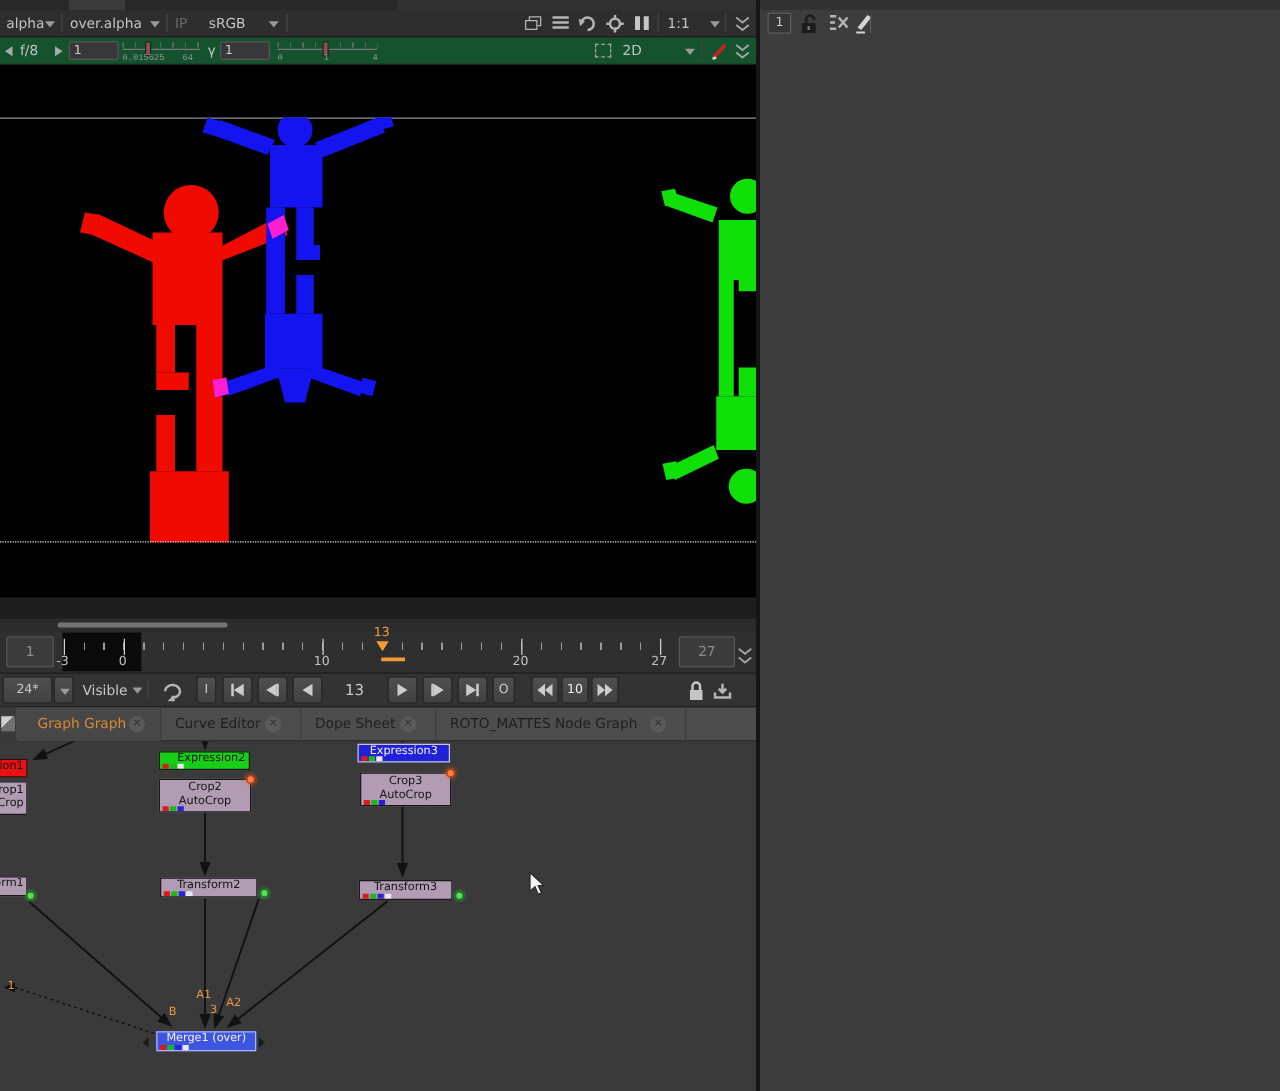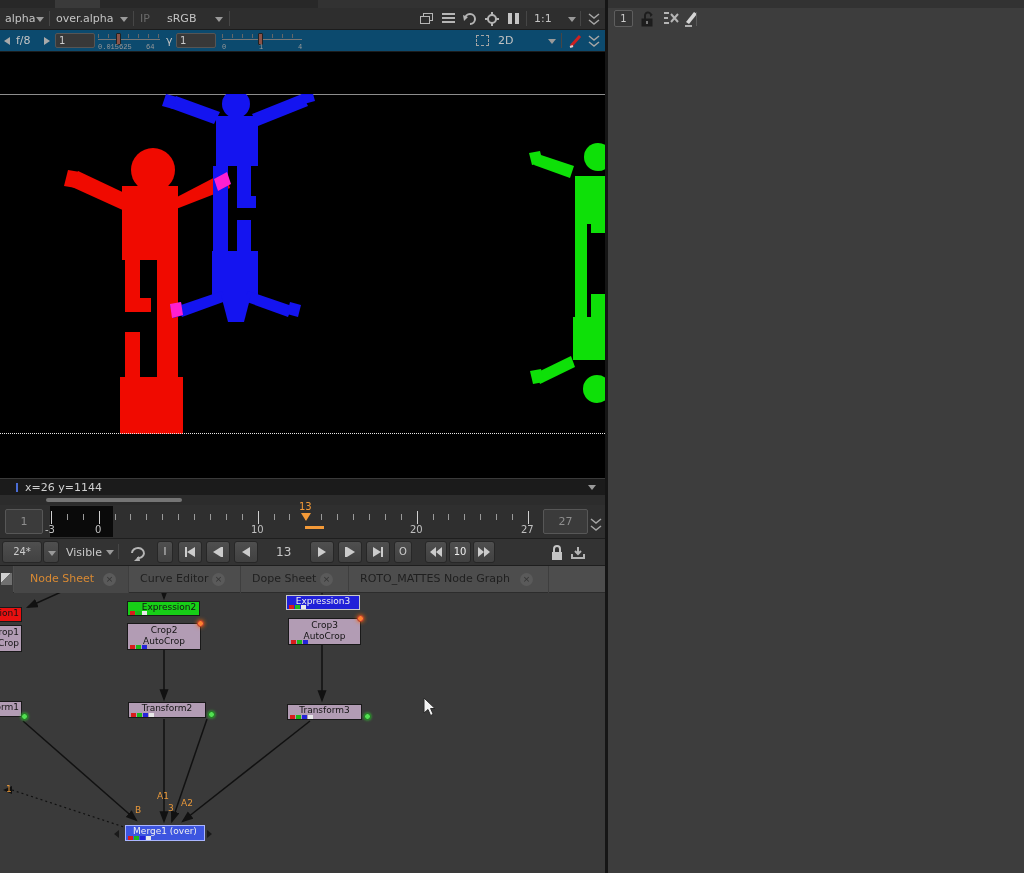--- a/index.html
+++ b/index.html
@@ -12,21 +12,21 @@
   #left-pane { position:absolute; left:0; top:0; width:605px; height:873px; background:#1d1d1d; overflow:hidden; }
   #pane-divider { position:absolute; left:605px; top:0; width:3px; height:873px; background:#151515; }
   #right-pane { position:absolute; left:608px; top:0; width:416px; height:873px; background:#3d3d3d; }
 
   
   #top-strip { left:0; top:0; width:605px; height:8px; background:#282828; }
   #top-strip .tabstub { left:55px; top:0; width:45px; height:8px; background:#3a3a3a; position:absolute; }
   #top-strip .rseg { left:318px; top:0; width:287px; height:8px; background:#323232; position:absolute; }
   .toolbar { background:#2e2e2e; border-bottom:1px solid #1c1c1c; color:#c8c8c8; font-size:11px; }
   #toolbar1 { left:0; top:8px; width:605px; height:22px; }
-  #toolbar2 { left:0; top:30px; width:605px; height:22px; background:#0c4a6e; }
+  #toolbar2 { left:0; top:30px; width:605px; height:22px; background:#14532d; }
   .tb-label { position:absolute; top:4px; color:#c4c4c4; }
   .dim { color:#6a6a6a; }
   .caret { position:absolute; width:0; height:0; border-left:4px solid transparent; border-right:4px solid transparent; border-top:5px solid #9a9a9a; }
   .vsep { position:absolute; top:3px; width:1px; height:15px; background:#464646; }
   .tri-l { width:0;height:0;border-top:4px solid transparent;border-bottom:4px solid transparent;border-right:6px solid #aaa; position:absolute; }
   .tri-r { width:0;height:0;border-top:4px solid transparent;border-bottom:4px solid transparent;border-left:6px solid #aaa; position:absolute; }
   .inputbox { position:absolute; background:#383838; border:1px solid #555; border-radius:2px; color:#ccc; font-size:10px; padding:1px 3px; }
   .slider-track { position:absolute; height:1px; background:#777; }
   .slider-ticks { position:absolute; height:4px; background:repeating-linear-gradient(to right,#666 0 1px,transparent 1px 10px); }
   .slider-handle { position:absolute; width:5px; height:12px; background:#8a5248; border:1px solid #222; border-radius:1px; }
@@ -236,25 +236,20 @@
         </g>
 
         <g fill="#ff1fd0">
           <polygon points="214,179 227,172 231,184 218,191"></polygon>
           <polygon points="170,304 181,302 183,315 172,318"></polygon>
         </g>
       </svg>
       <div id="img-bottom-border"></div>
     </div>
 
-    <div id="coord-bar" class="abs">
-      <span id="coord-marker"></span>
-      <span id="coord-text">x=26 y=1144</span>
-      <span class="caret" id="coord-caret"></span>
-    </div>
 
     <div id="scroll-strip" class="abs">
       <span id="scroll-bar"></span>
     </div>
 
     <div id="timeline" class="abs">
       <span class="range-box" style="left:5px">1</span>
       <span id="tl-darkzone"></span>
       <span id="tl-ticks"></span>
       <span class="majtick" style="left:51px"></span>
@@ -308,21 +303,21 @@
           <path d="M2,9 V13 H14 V9" fill="none" stroke="#b5b5b5" stroke-width="2"></path>
           <path d="M8,2 V8 M5,6 L8,9 L11,6" fill="none" stroke="#b5b5b5" stroke-width="2"></path>
         </svg>
     </div>
 
     <div id="tabbar" class="abs">
       <span id="pane-menu-icon">
           <i></i>
         </span>
       <div class="tab active" style="left:14px;width:114px">
-        <span class="lab" style="left:16px">Node Sheet</span>
+        <span class="lab" style="left:16px">Graph Graph</span>
         <span class="tab-close" style="left:89px">×</span>
       </div>
       <span class="tab-sep" style="left:128px"></span>
       <div class="tab" style="left:128px;width:112px">
         <span class="lab" style="left:12px">Curve Editor</span>
         <span class="tab-close" style="left:84px">×</span>
       </div>
       <span class="tab-sep" style="left:240px"></span>
       <div class="tab" style="left:240px;width:108px">
         <span class="lab" style="left:12px">Dope Sheet</span>

